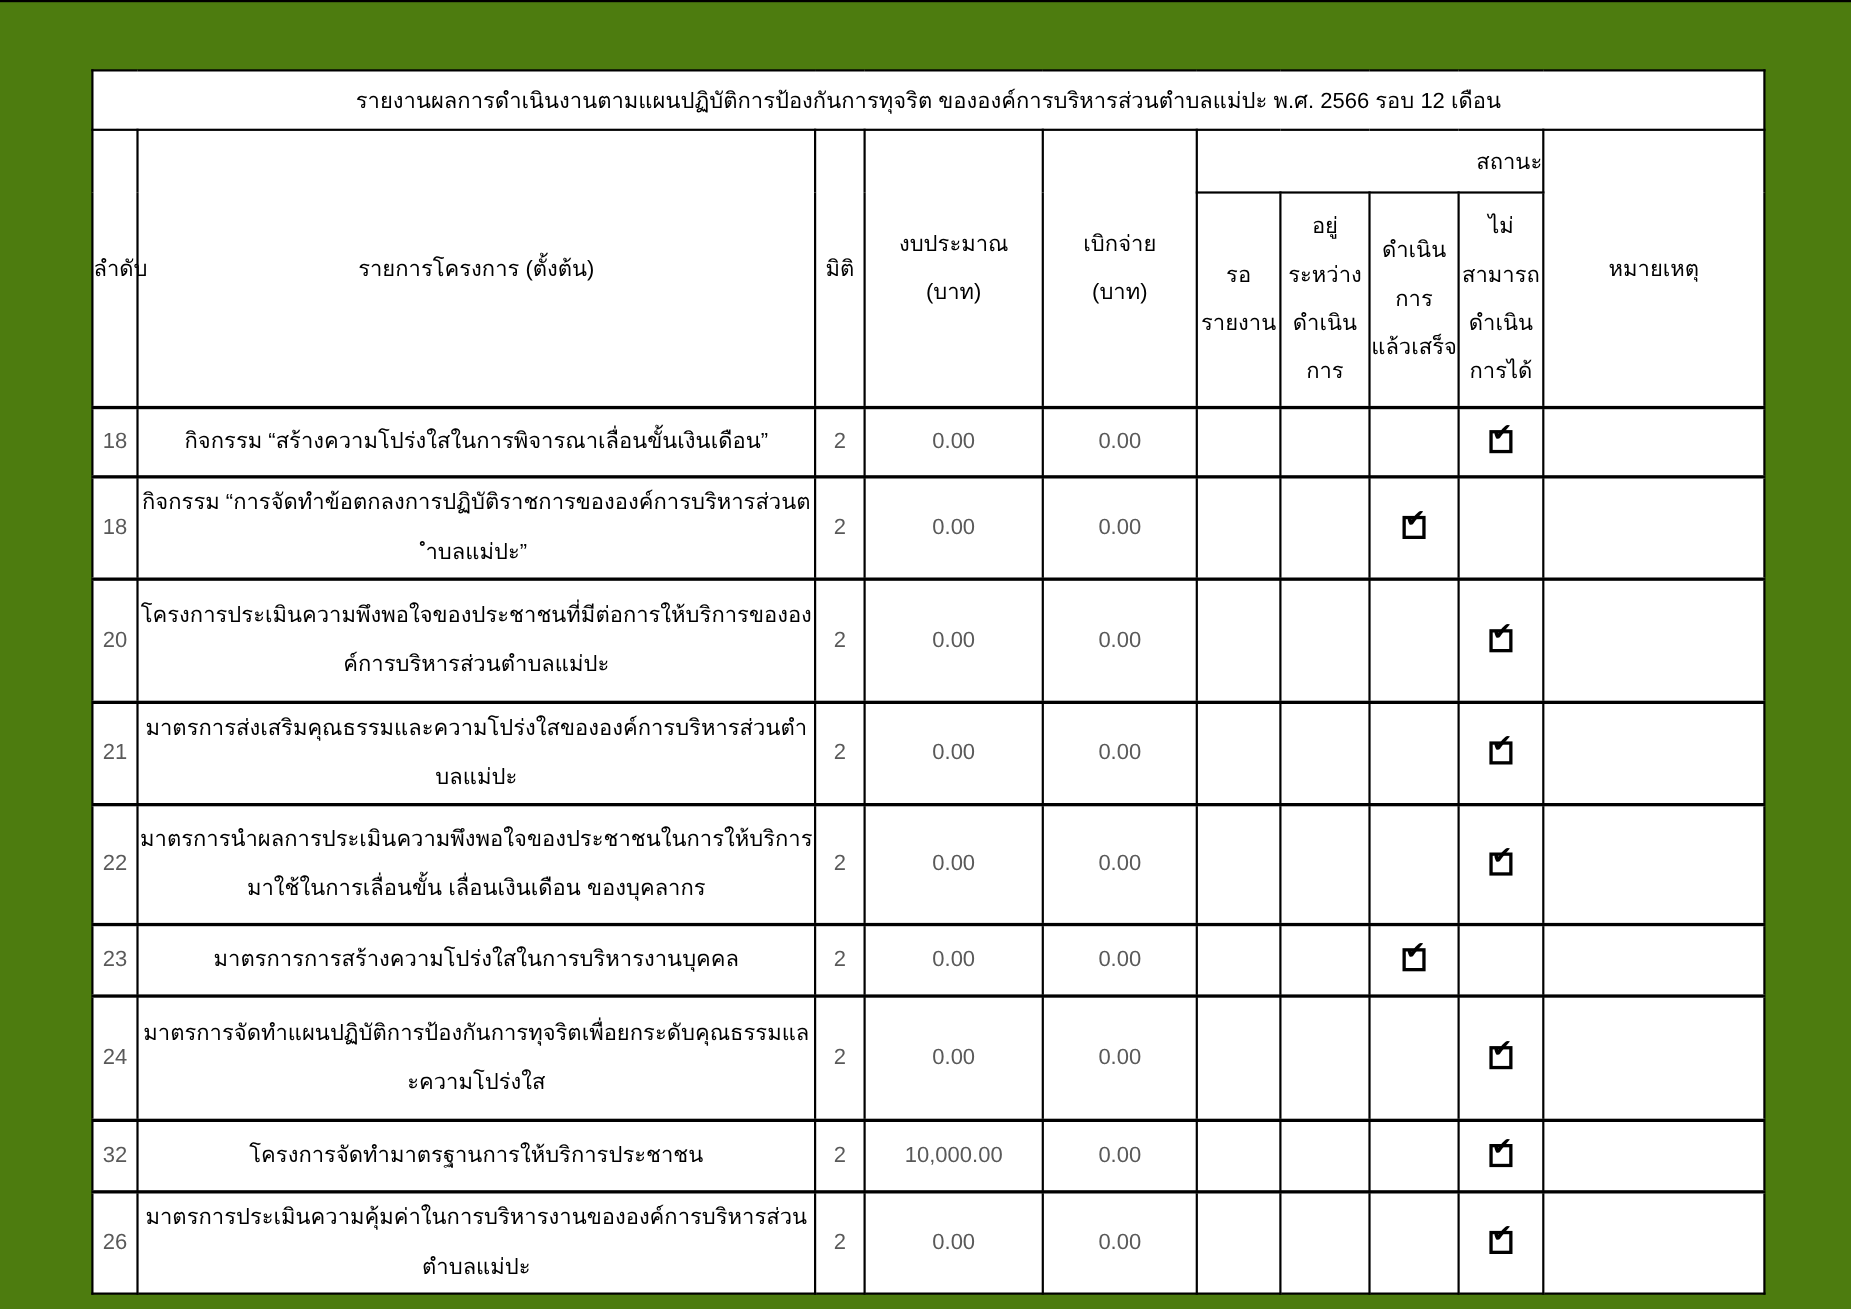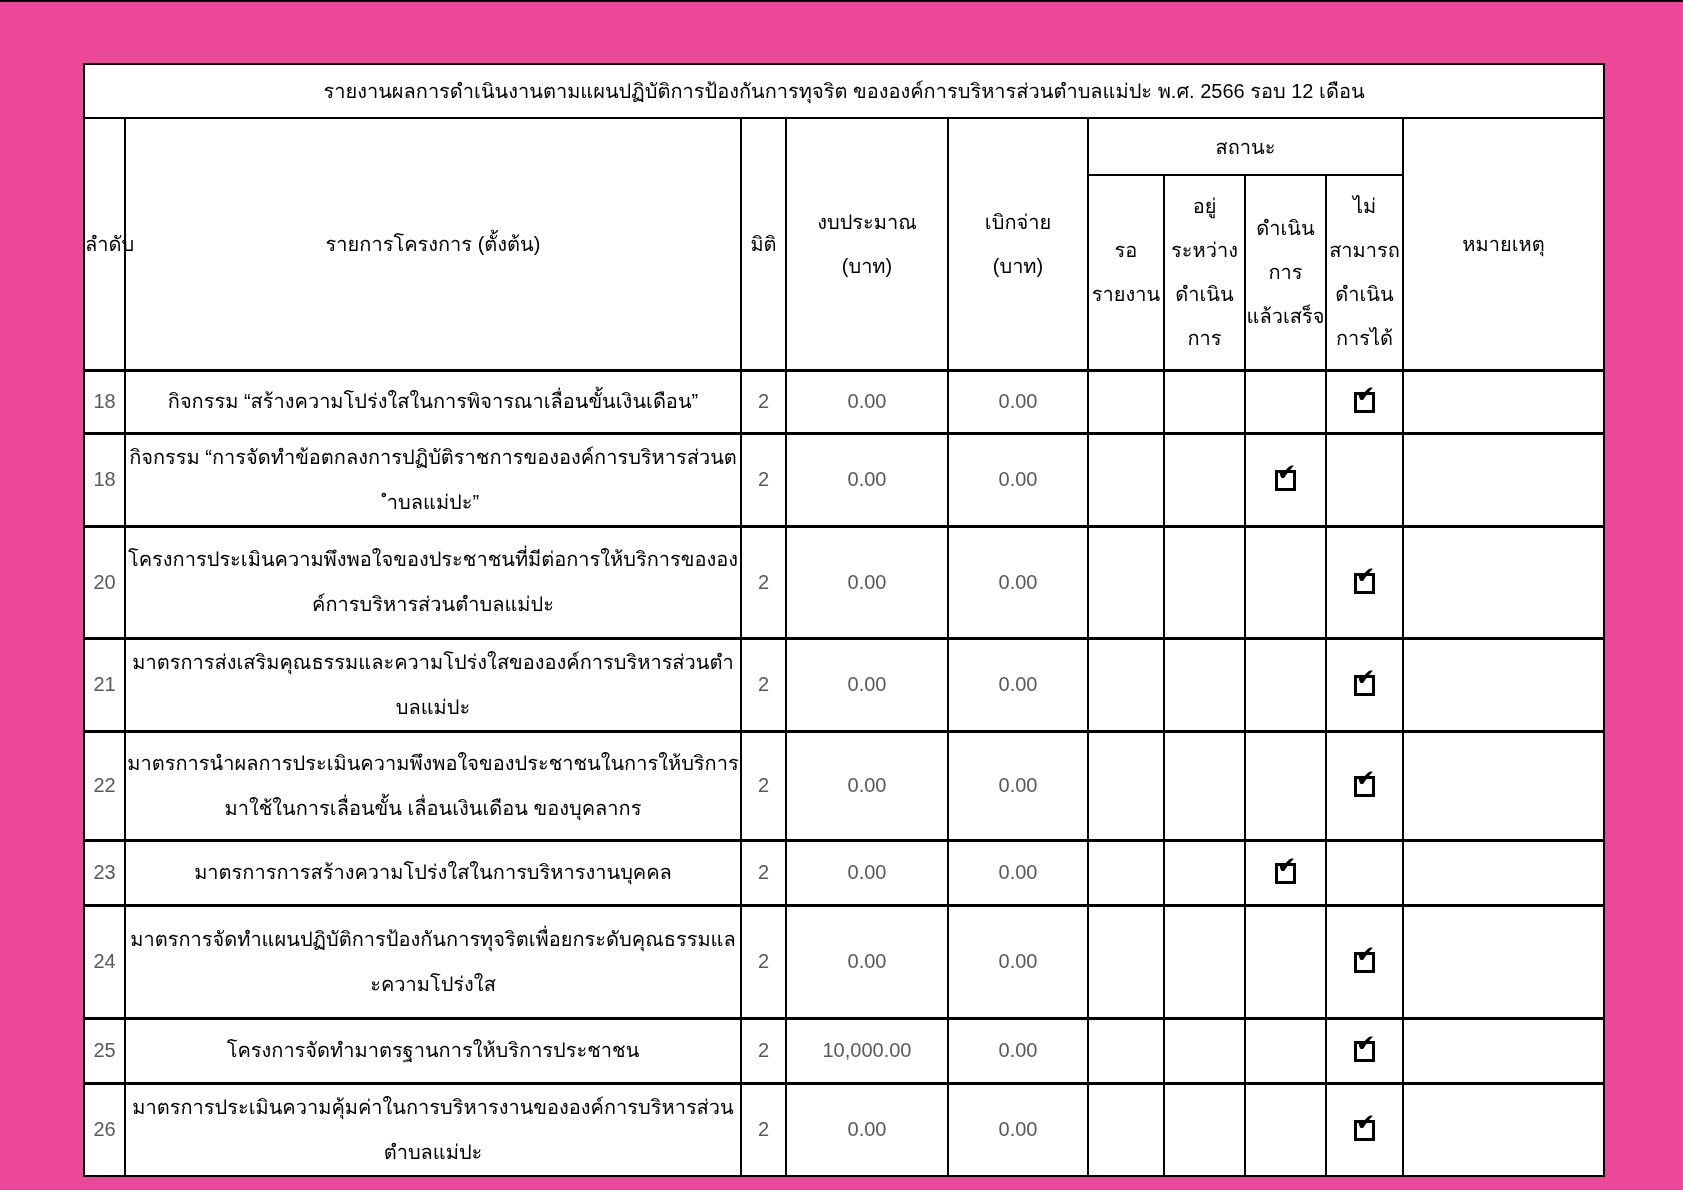--- a/index.html
+++ b/index.html
@@ -1,19 +1,19 @@
 <!DOCTYPE html>
 <html><head>
 <meta charset="utf-8">
 <style>
   html,body{margin:0;padding:0;background:#ffffff;}
   .page{
     position:relative;
     width:1683px;height:1190px;
-    background:#ec4899;
+    background:#4d7c0f;
     font-family:"Liberation Sans","DejaVu Sans",sans-serif;
     color:#000000;
     overflow:hidden;
   }
   .top-rule{
     position:absolute;top:0;left:0;width:1683px;height:2px;background:#000000;
   }
   table.report{
     position:absolute;left:83px;top:63px;
     width:1520px;
@@ -28,21 +28,21 @@
     padding:0;
     background:#ffffff;
   }
   tbody tr{border-top:3px solid #000;}
   .title-cell{
     height:52px;
     text-align:center;
     font-weight:bold;
     font-size:21px;
   }
-  th.group{height:55px;text-align:center;}
+  th.group{height:55px;text-align:right;}
   th.hdr{text-align:center;}
   .hline{display:block;line-height:2.2;}
   td.c-no, td.c-dim{
     text-align:center;color:#595959;font-size:19px;
   }
   td.c-project{
     text-align:center;padding:4px 6px 4px 9px;
     line-height:2.25;
     word-break:break-all;
     overflow-wrap:anywhere;
@@ -214,21 +214,21 @@
         <td class="c-num">0.00</td>
         <td class="c-num">0.00</td>
         <td class="c-status"></td>
         <td class="c-status"></td>
         <td class="c-status"></td>
         <td class="c-status"><span class="chk"><span class="tick">✔</span></span></td>
         <td class="c-note"></td>
       </tr>
 
       <tr style="height:65px;">
-        <td class="c-no">25</td>
+        <td class="c-no">32</td>
         <td class="c-project">โครงการจัดทำมาตรฐานการให้บริการประชาชน</td>
         <td class="c-dim">2</td>
         <td class="c-num">10,000.00</td>
         <td class="c-num">0.00</td>
         <td class="c-status"></td>
         <td class="c-status"></td>
         <td class="c-status"></td>
         <td class="c-status"><span class="chk"><span class="tick">✔</span></span></td>
         <td class="c-note"></td>
       </tr>

